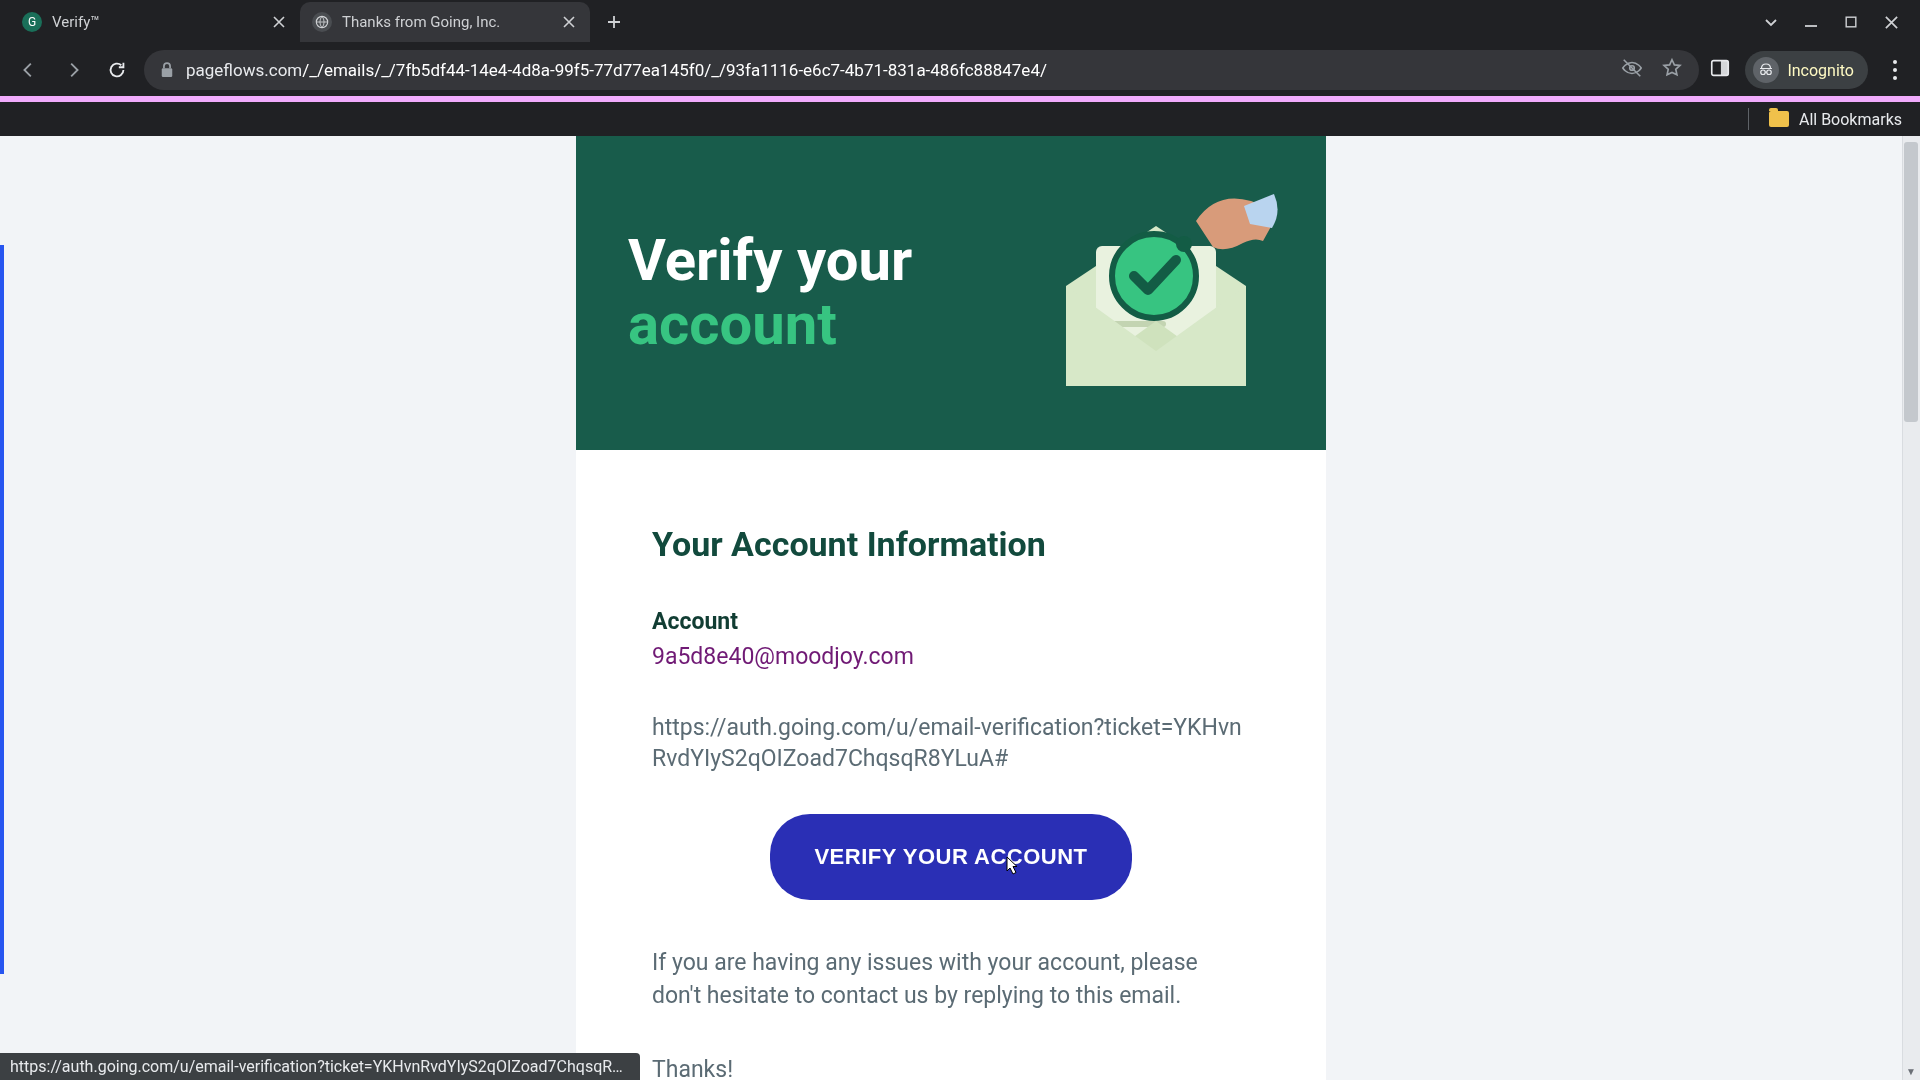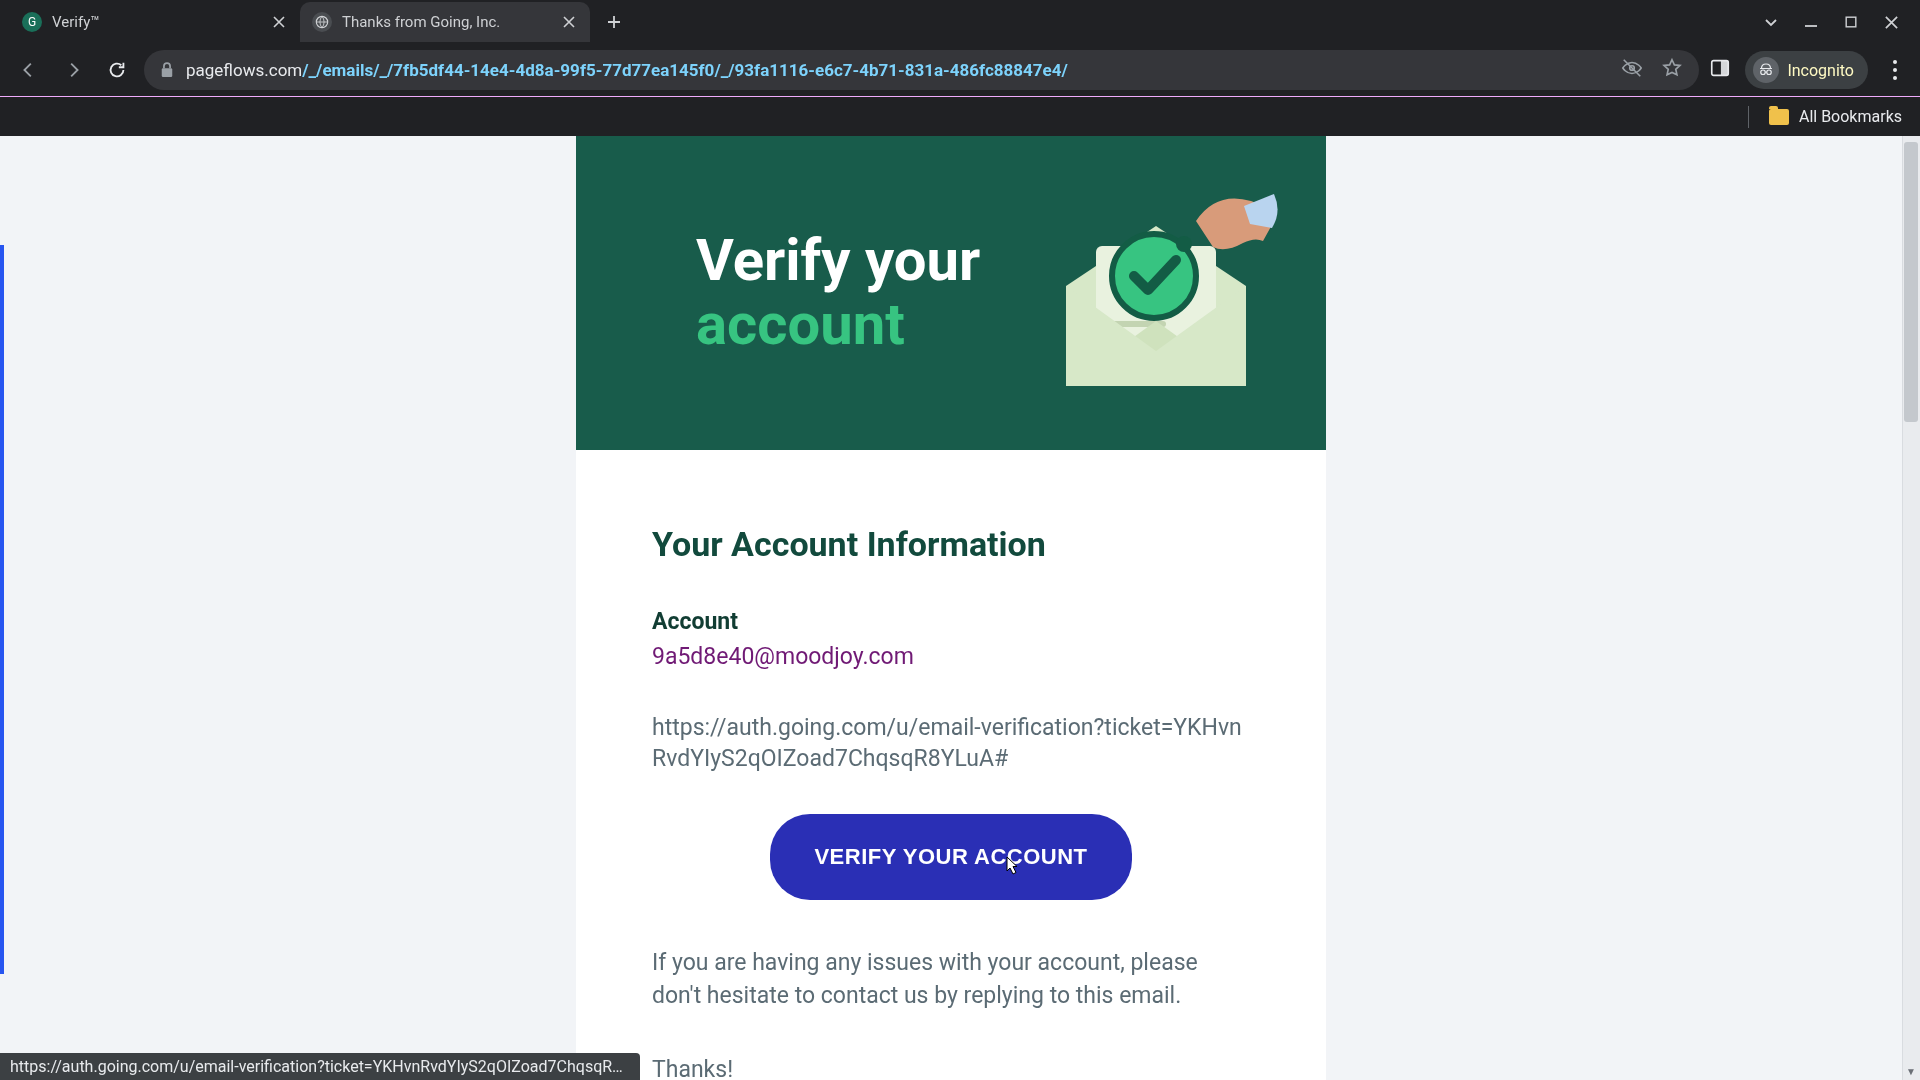--- a/index.html
+++ b/index.html
@@ -65,59 +65,59 @@
     color:#9aa0a6;border-radius:50%;
   }
   .nav-btn.enabled { color:#e8eaed; }
   .address-bar {
     flex:1; height:40px; background:#35363a; border-radius:20px;
     display:flex; align-items:center; padding:0 16px; gap:12px;
     color:#e8eaed; font-size:17px;
   }
   .lock-icon { color:#9aa0a6; display:flex;align-items:center; }
   .url-host { color:#e8eaed; }
-  .url-path { color:#7dd3fc;font-weight:bold; }
+  .url-path { color:#ffffff; }
   .addr-right { margin-left:auto; display:flex; align-items:center; gap:18px; color:#9aa0a6; }
   .toolbar-right { display:flex; align-items:center; gap:14px; color:#e8eaed; }
   .incog-pill {
     display:flex;align-items:center;gap:8px;
     background:#3c4043;border-radius:20px;padding:6px 14px 6px 8px;color:#fef9c3;font-size:16px;
   }
   .incog-icon {
     width:26px;height:26px;border-radius:50%;background:#5f6368;display:flex;align-items:center;justify-content:center;
   }
   .menu-dots { width:26px;display:flex;flex-direction:column;align-items:center;gap:4px; }
   .menu-dots span { width:4px;height:4px;border-radius:50%;background:#e8eaed; }
   .side-panel-icon svg{width:22px;height:22px;}
 
   .bookmarks-bar {
     height:40px; display:flex; align-items:center; justify-content:flex-end;
     padding:0 18px; gap:10px; color:#e8eaed; font-size:16px;
-    border-top:1px solid #f0abfc;
+    border-top:6px solid #f0abfc;
   }
   .bookmark-folder { display:flex;align-items:center;gap:10px; }
   .folder-icon { width:20px;height:16px;background:#f0c14b;border-radius:2px;position:relative; }
   .folder-icon::before { content:"";position:absolute;top:-3px;left:0;width:9px;height:3px;background:#f0c14b;border-radius:2px 2px 0 0; }
   .bookmarks-sep { width:1px;height:22px;background:#5f6368;margin-right:10px; }
 
   
   .viewport {
     position:absolute; top:136px; left:0; right:0; bottom:0;
     background:#f2f4f7; overflow:hidden;
   }
   .left-edge {
     position:absolute; left:0; top:109px; width:4px; height:729px; background:#2755f0;
   }
   .email-card {
     position:absolute; left:576px; top:0; width:750px; background:#ffffff;
     display:flex; flex-direction:column;
   }
   .hero {
     background:#185c4b; width:100%; height:314px; position:relative; overflow:hidden;
-    display:flex; align-items:center; padding-left:120px;
+    display:flex; align-items:center; padding-left:52px;
   }
   .hero-title { color:#ffffff; font-weight:700; font-size:58px; line-height:1.1; }
   .hero-title .accent { color:#37c481; }
   .hero-illus {
     position:absolute; right:40px; top:30px; width:260px; height:240px;
   }
 
   .body-section { padding:74px 76px 40px 76px; }
   .section-heading {
     color:#124a3d; font-size:34px; font-weight:700; margin-bottom:44px;

